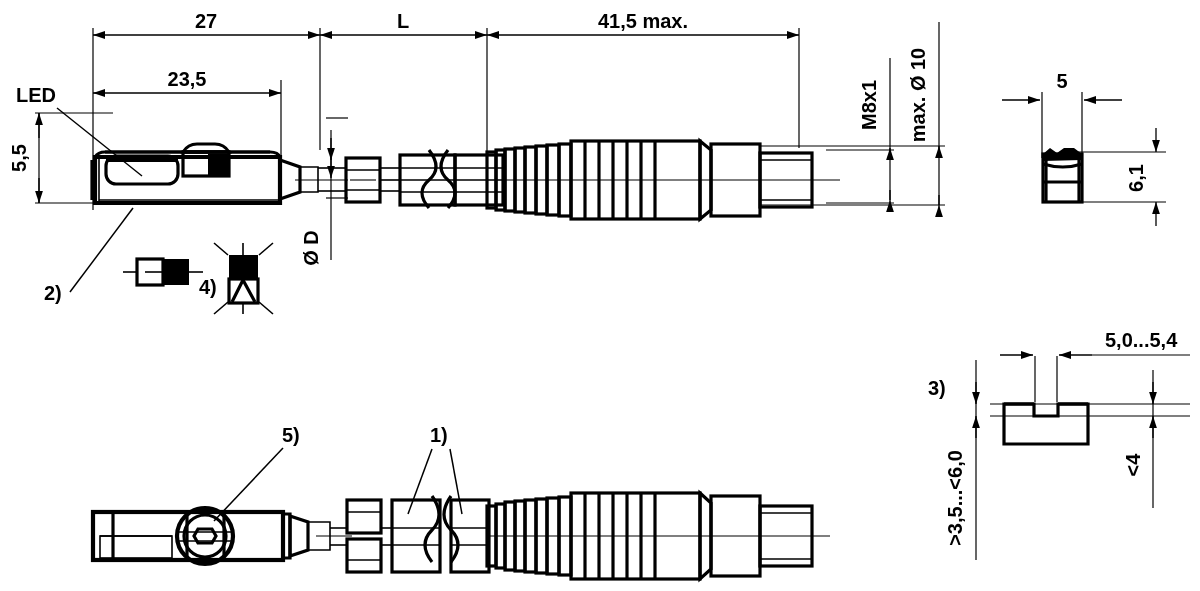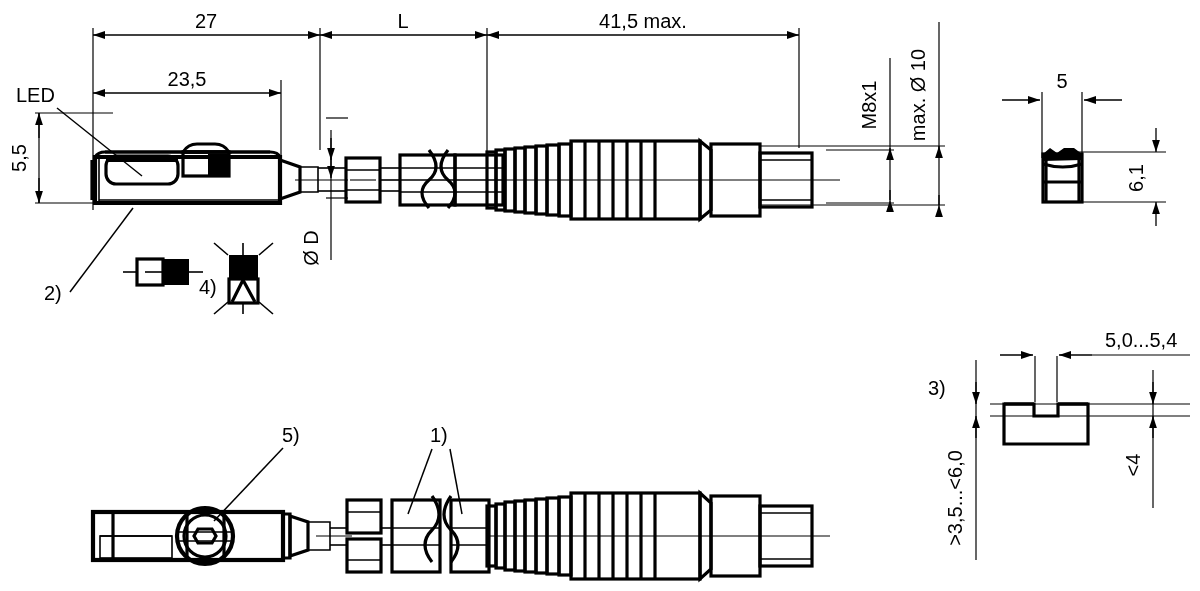--- a/index.html
+++ b/index.html
@@ -4,21 +4,21 @@
 <title>Sensor Dimensional Drawing</title>
 <style>
   html,body{margin:0;padding:0;background:#ffffff;}
   body{
     width:1200px;height:591px;
     font-family:"Liberation Sans", sans-serif;
     color:#000;
     overflow:hidden;
     position:relative;
   }
-  #sheet{position:absolute;left:0;top:0;width:1200px;height:591px;}
+  #sheet{position:absolute;left:0;top:0;width:1200px;height:591px;font-weight:bold;}
   svg{display:block;}
   text{font-family:"Liberation Sans", sans-serif;fill:#000;}
   .dimtxt{font-size:20px;}
   .lbl{font-size:20px;}
   .med{stroke:#000;stroke-width:1.6;fill:none;}
   .thick{stroke:#000;stroke-width:3.2;fill:none;}
   .xthick{stroke:#000;stroke-width:4.2;fill:none;}
   .dim{stroke:#000;stroke-width:1.3;fill:none;}
   .ext{stroke:#000;stroke-width:1.2;fill:none;}
   .ctr{stroke:#000;stroke-width:1.1;fill:none;}

